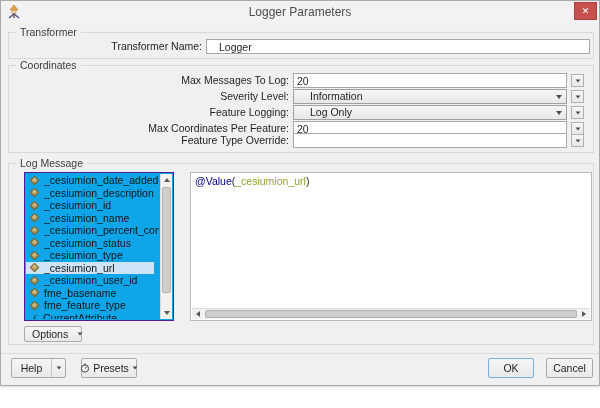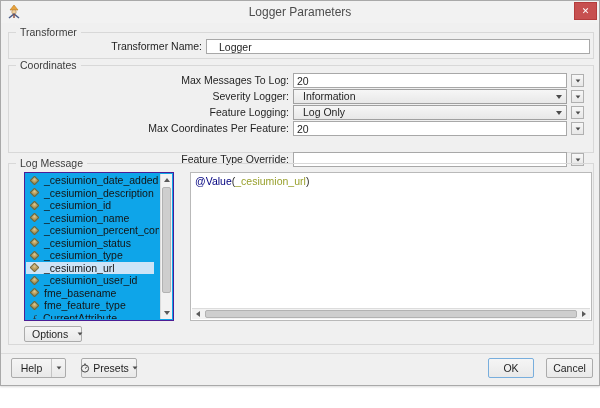--- a/index.html
+++ b/index.html
@@ -26,21 +26,21 @@
   #group-logmessage  { top:162px; height:182px; }
   
   .prow { position:absolute; left:0; right:0; height:15px; }
   .plabel { position:absolute; left:0; width:280px; font-size:10.5px; color:#1f1f1f;
     text-align:right; line-height:15px; }
   .tlabel { width:193px; }
   .tb { position:absolute; height:15px; border:1px solid #a8a8a8; background:#fff;
     font-size:10.5px; color:#1f1f1f; padding:0 3px; font-family:"Liberation Sans", sans-serif; }
   .combo { position:absolute; height:15px; border:1px solid #a0a0a0;
     background:linear-gradient(#f6f6f6,#e8e8e8); font-size:10.5px; color:#1f1f1f; }
-  .combo .val { position:absolute; left:9px; top:0; line-height:13px;text-align:right; }
+  .combo .val { position:absolute; left:16px; top:0; line-height:13px;text-align:right; }
   .menu-btn { position:absolute; width:13px; height:13px; top:1px;
     border:1px solid #b0b0b0; background:linear-gradient(#f7f7f7,#e7e7e7);
     display:flex; align-items:center; justify-content:center; cursor:pointer; }
   
   .tri-down { width:0; height:0; border-left:3px solid transparent; border-right:3px solid transparent; border-top:4px solid #4a4a4a; }
   .tri-up   { width:0; height:0; border-left:3px solid transparent; border-right:3px solid transparent; border-bottom:4px solid #5a5a5a; }
   .tri-left { width:0; height:0; border-top:3px solid transparent; border-bottom:3px solid transparent; border-right:4px solid #5a5a5a; }
   .tri-right{ width:0; height:0; border-top:3px solid transparent; border-bottom:3px solid transparent; border-left:4px solid #5a5a5a; }
   .tri-sm { transform:scale(.8); }
   
@@ -119,21 +119,21 @@
 
     <div class="prow" style="top:7px;">
       <span class="plabel">Max Messages To Log:</span>
       <input class="tb" style="left: 284px; width: 274px; top: 0px;" readonly="" value="20">
       <div class="menu-btn" style="left:562px;">
           <span class="tri-down tri-sm"></span>
         </div>
     </div>
 
     <div class="prow" style="top:23px;">
-      <span class="plabel">Severity Logger:</span>
+      <span class="plabel">Severity Level:</span>
       <div class="combo" style="left:284px; width:274px;">
         <span class="val">Information</span>
         <span class="tri-down" style="position:absolute; right:4px; top:5px;"></span>
       </div>
       <div class="menu-btn" style="left:562px;">
           <span class="tri-down tri-sm"></span>
         </div>
     </div>
 
     <div class="prow" style="top:39px;">
@@ -148,21 +148,21 @@
     </div>
 
     <div class="prow" style="top:55px;">
       <span class="plabel">Max Coordinates Per Feature:</span>
       <input class="tb" style="left: 284px; width: 274px; top: 0px;" readonly="" value="20">
       <div class="menu-btn" style="left:562px;">
           <span class="tri-down tri-sm"></span>
         </div>
     </div>
 
-    <div class="prow" style="top:86px;">
+    <div class="prow" style="top:67px;">
       <span class="plabel">Feature Type Override:</span>
       <input class="tb" style="left: 284px; width: 274px; top: 0px;" readonly="" value="">
       <div class="menu-btn" style="left:562px;">
           <span class="tri-down tri-sm"></span>
         </div>
     </div>
   </div>
 
   <div class="group" id="group-logmessage">
     <span class="group-title">Log Message</span>

